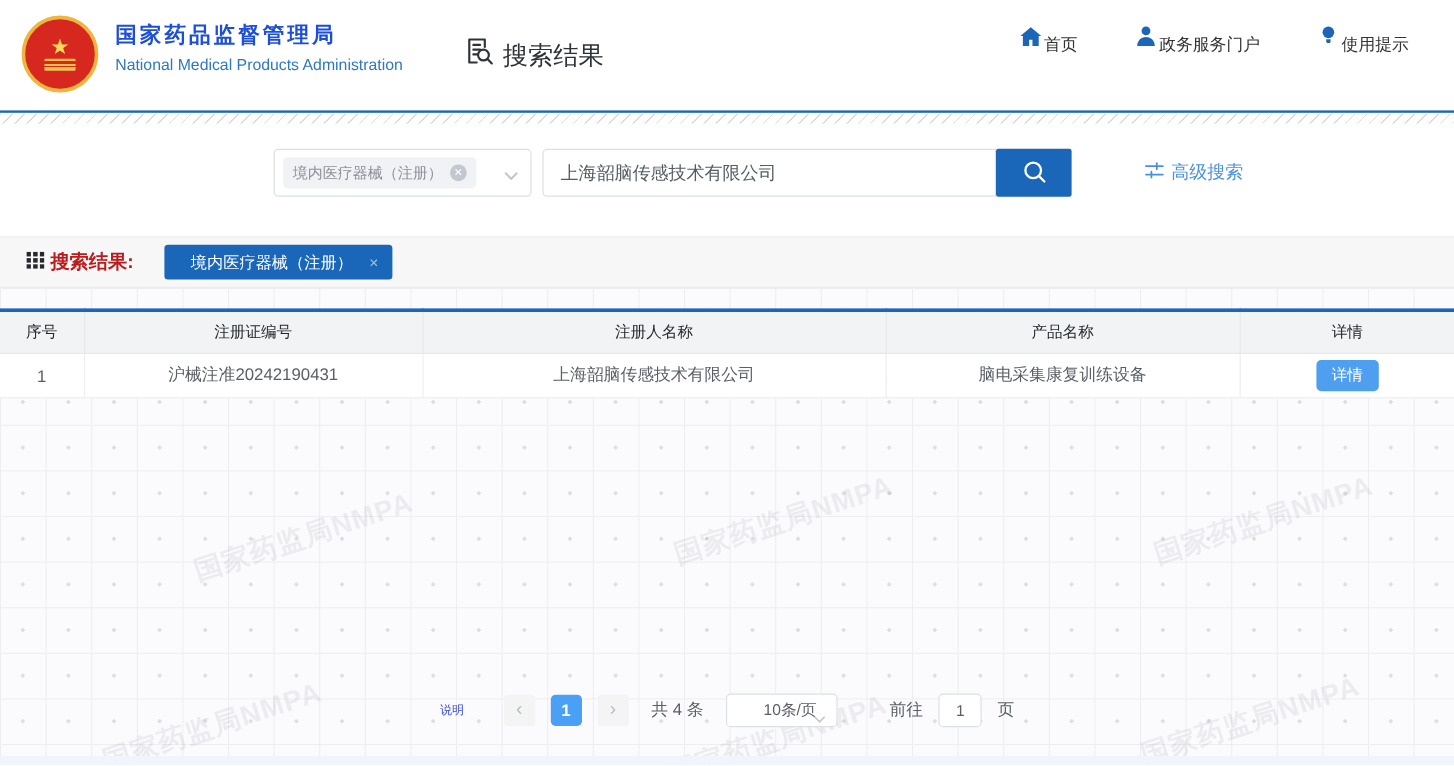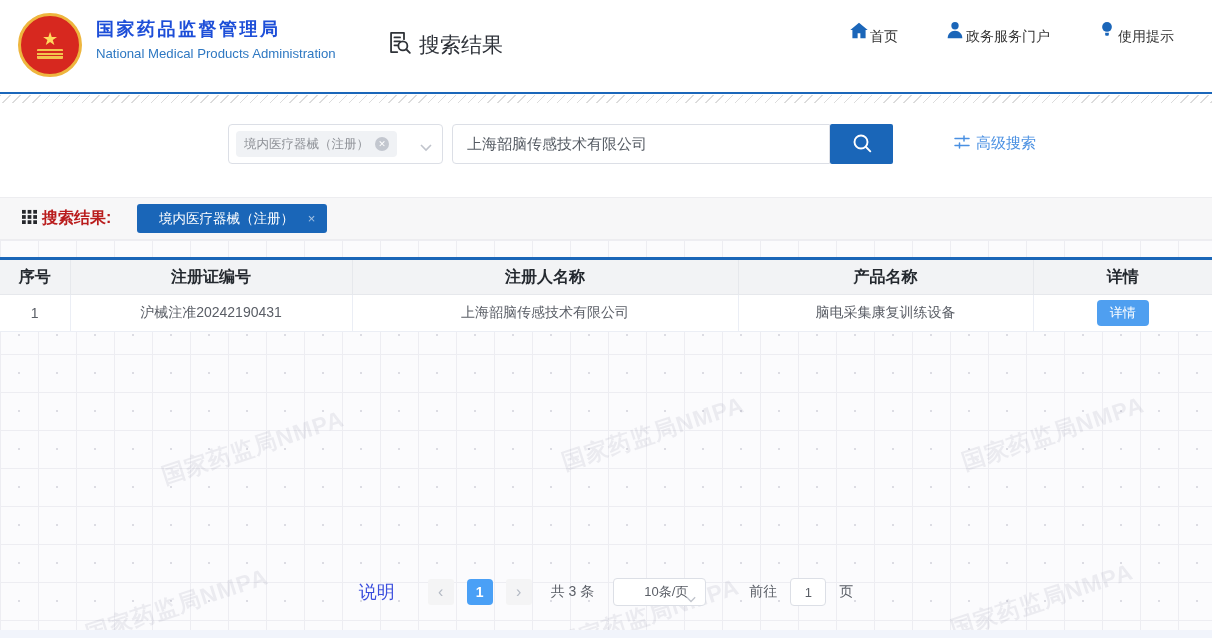--- a/index.html
+++ b/index.html
@@ -66,32 +66,32 @@
       linear-gradient(#ededf2 1px, transparent 1px),
       linear-gradient(90deg, #ededf2 1px, transparent 1px);
     background-size:38px 38px; }
   .watermark { position:absolute; font-size:23px; font-weight:600; letter-spacing:1px;
     color:rgba(55,55,85,0.08); transform:rotate(-18deg); white-space:nowrap; pointer-events:none; }
   .bottom-strip { position:absolute; top:630px; left:0; width:100%; height:8px; background:#f1f4fb; }
 
   
   .result-table { position:absolute; top:17px; left:0; width:1212px; border-collapse:collapse;
     table-layout:fixed; border-top:3px solid #1a66b8; }
-  .result-table th { height:36px; background:#f2f3f5; font-size:16px; font-weight:700; color:#24292f;
+  .result-table th { height:36px; background:#f2f3f5; font-size:13px; font-weight:400; color:#24292f;
     border-right:1px solid #e6e8ec; border-bottom:1px solid #e6e8ec; text-align:center; }
   .result-table td { height:37px; background:#fff; font-size:14px; color:#5a5e66;
     border-right:1px solid #ebeef5; border-bottom:1px solid #ebeef5; text-align:center; }
   .result-table th:last-child, .result-table td:last-child { border-right:none; }
   .detail-btn { width:52px; height:26px; background:#4f9ff0; border:none; border-radius:4px;
     color:#fff; font-size:13px; cursor:pointer; font-family:"Liberation Sans", sans-serif; }
 
   
   .pagination { position:absolute; top:334px; left:0; width:100%; height:36px;
     display:flex; align-items:center; justify-content:center; gap:13px; font-size:14px; color:#5a5e66; }
-  .note-link { color:#3b4edd; font-size:18px; margin-right:20px; cursor:pointer; }
+  .note-link { color:#3b4edd; font-size:10px; margin-right:20px; cursor:pointer; }
   .pg-btn { width:26px; height:26px; background:#f4f4f5; border-radius:3px; color:#b4bac4;
     font-size:16px; line-height:25px; text-align:center; cursor:pointer; }
   .pg-current { width:26px; height:26px; background:#4aa0f6; border-radius:4px; color:#fff;
     font-size:14px; font-weight:700; line-height:26px; text-align:center; cursor:pointer; }
   .pg-total { margin:0 6px; }
   .size-select { position:relative; width:93px; height:28px; border:1px solid #dcdfe6; border-radius:4px;
     background:#fff; font-size:13px; color:#5a5e66; line-height:26px; padding-left:30px; cursor:pointer; }
   .size-select .sel2-chevron { position:absolute; right:8px; top:8px; }
   .goto-label { margin-left:30px; }
   .goto-input { width:36px; height:28px; border:1px solid #dcdfe6; border-radius:4px; text-align:center;
@@ -247,21 +247,21 @@
           </td>
         </tr>
       </tbody>
     </table>
 
     <div class="pagination">
       <span class="note-link">说明</span>
       <span class="pg-btn">‹</span>
       <span class="pg-current">1</span>
       <span class="pg-btn">›</span>
-      <span class="pg-total">共 3 条</span>
+      <span class="pg-total">共 4 条</span>
       <span class="size-select">
         <span>10条/页</span>
         <span class="sel2-chevron">
           <svg width="12" height="10" viewBox="0 0 14 12" fill="none" stroke="#c0c4cc" stroke-width="1.6">
               <polyline points="2,4 7,9 12,4"></polyline>
             </svg>
         </span>
       </span>
       <span class="goto-label">前往</span>
       <input class="goto-input" type="text" value="1" style="">

